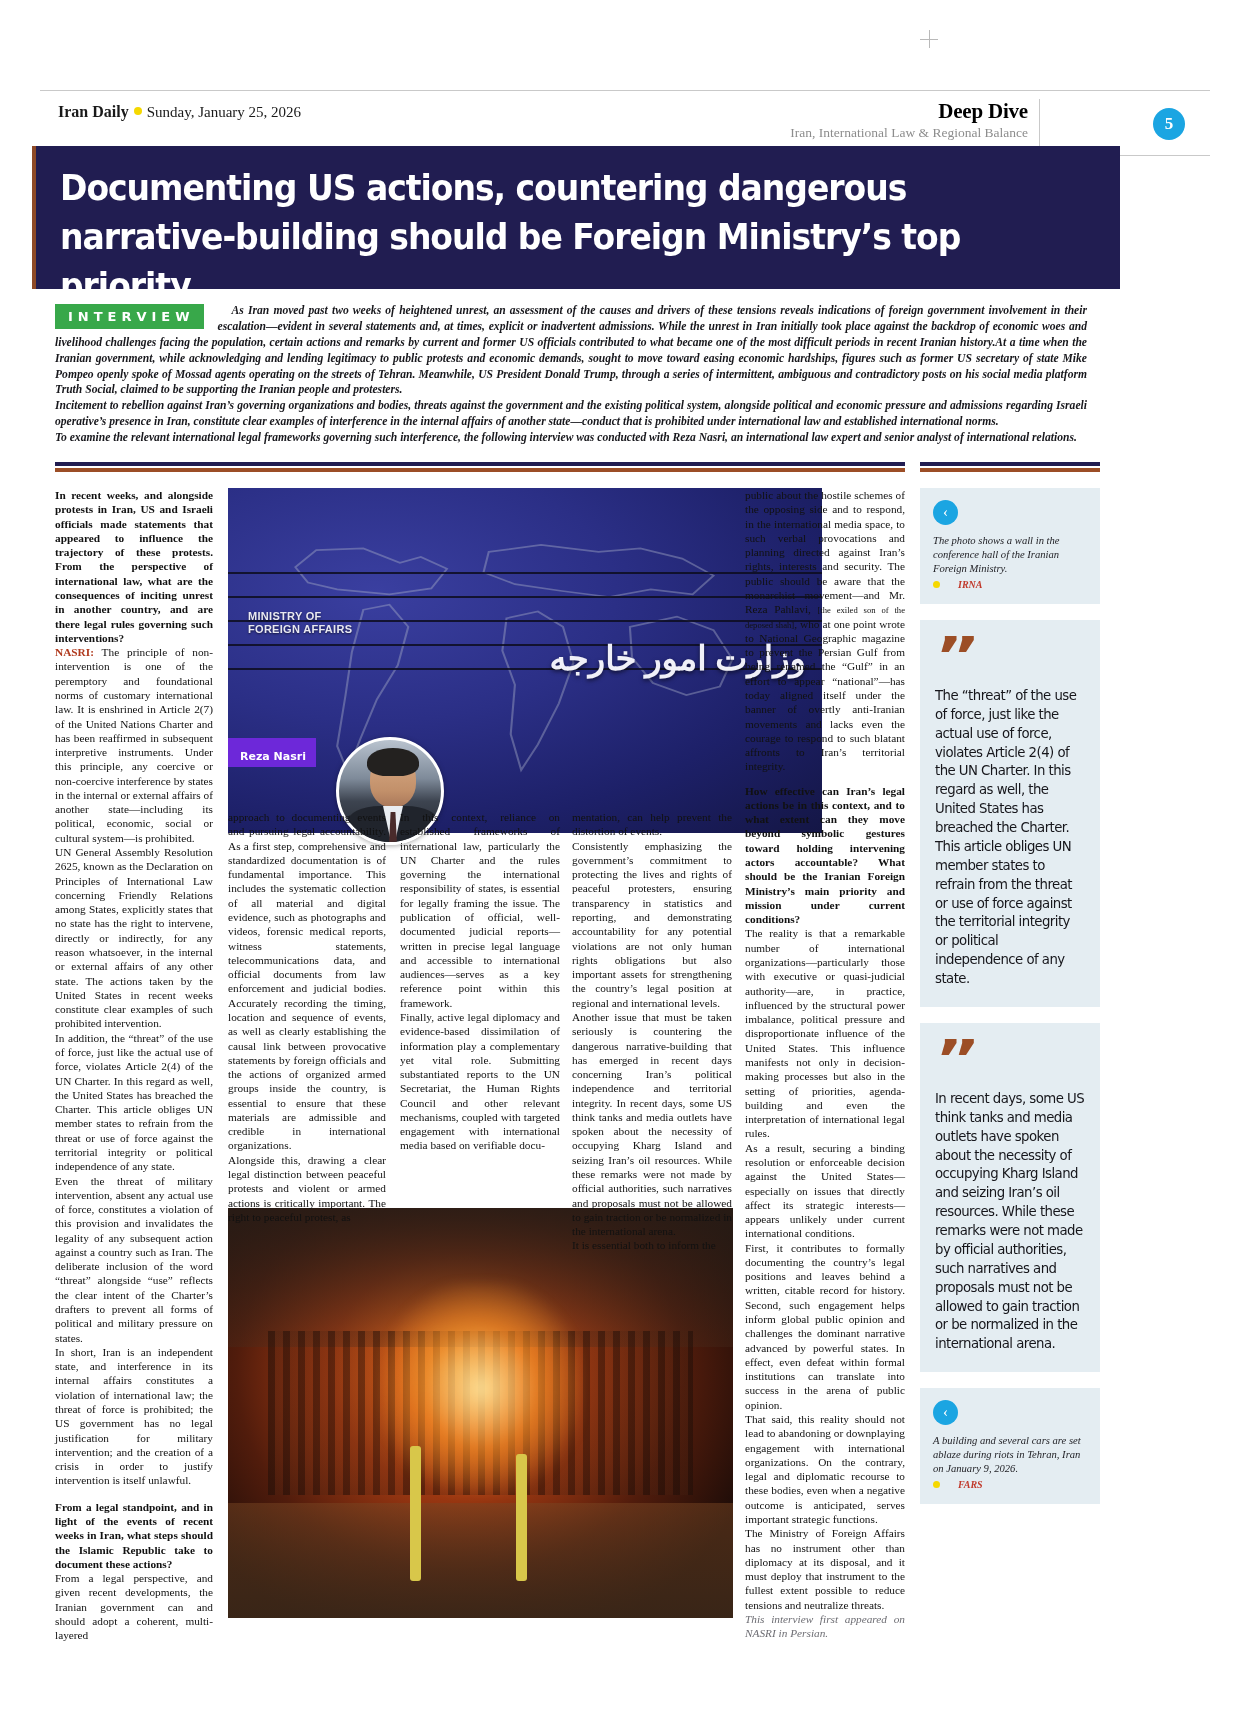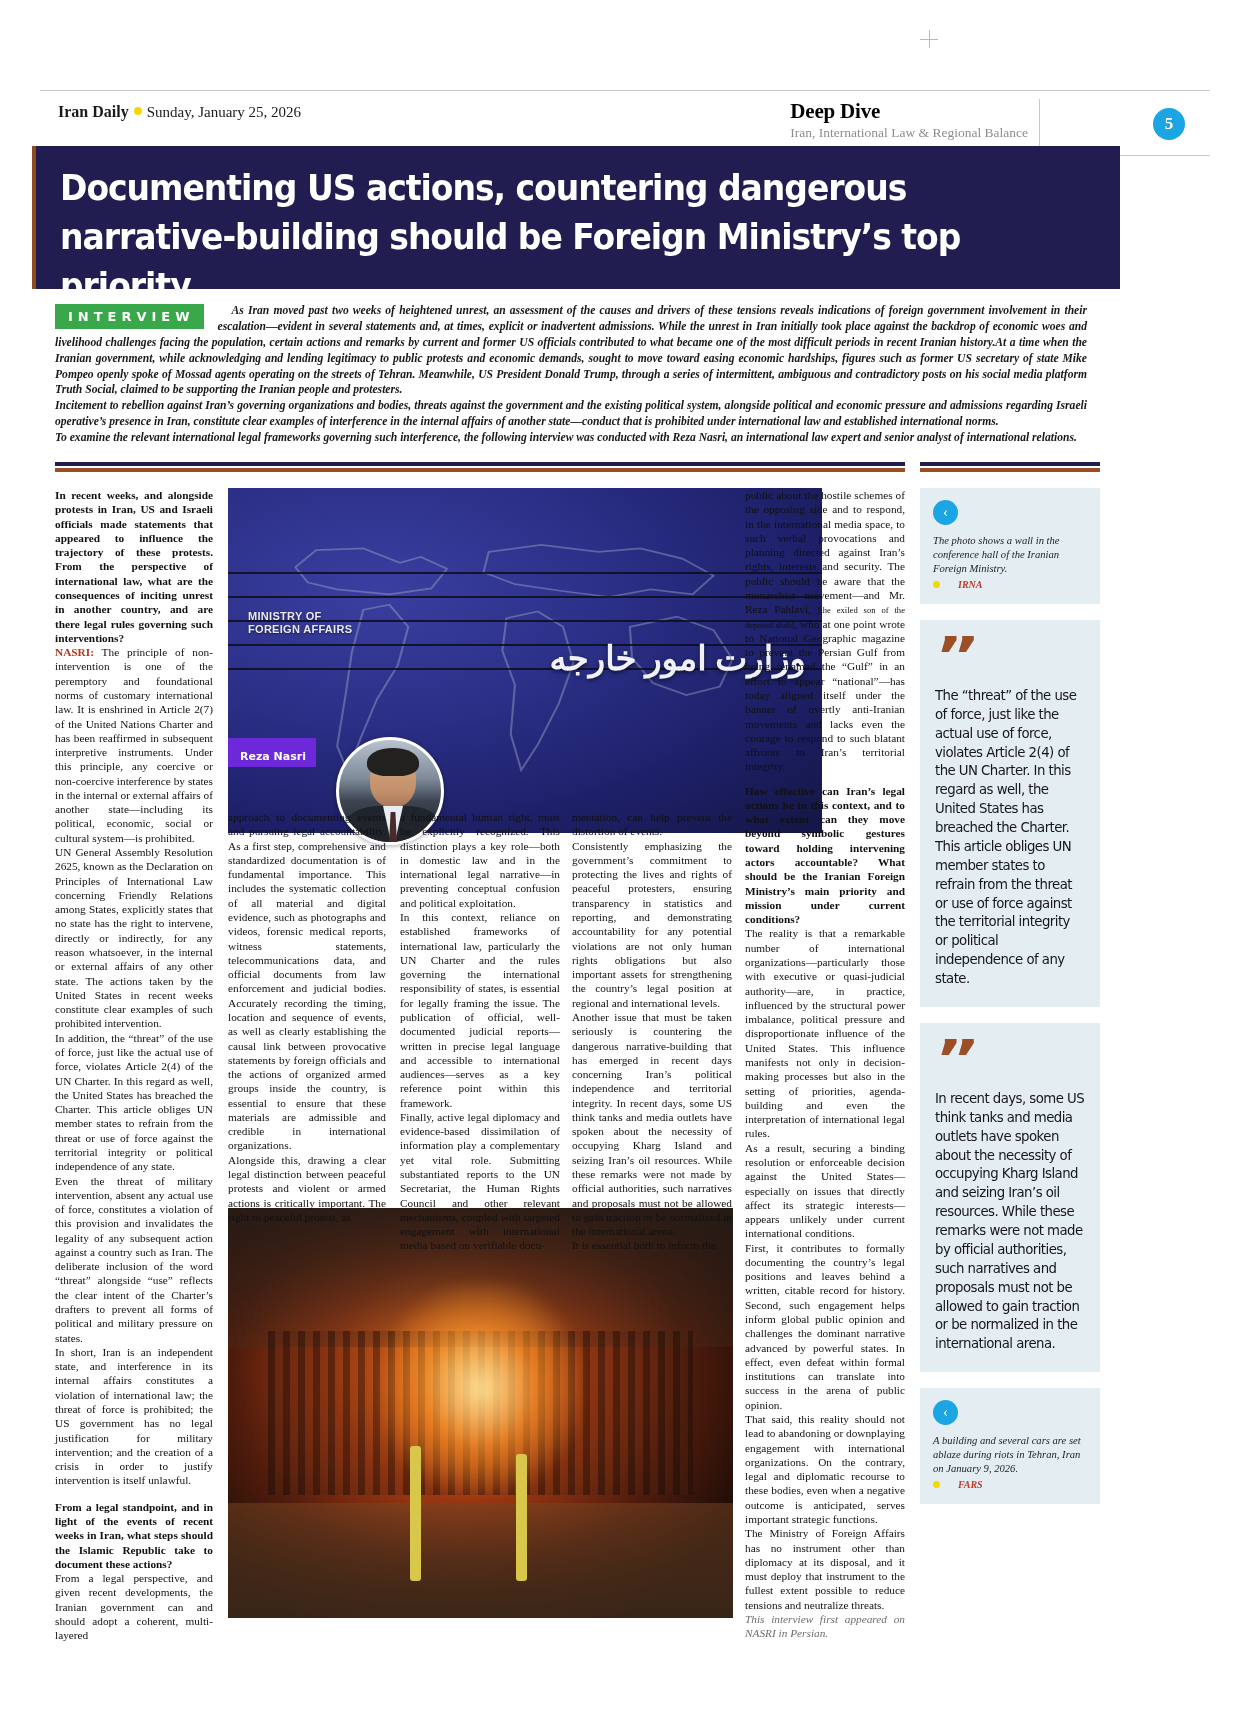--- a/index.html
+++ b/index.html
@@ -26,21 +26,21 @@
   }
   .mh-left {
     position: absolute; left: 18px; top: 12px;
     font-size: 15.5px; color: #1a1a1a;
     display: flex; align-items: baseline; gap: 5px;
   }
   .mh-brand { font-weight: bold; font-size: 16px; }
   .mh-dot { width: 8px; height: 8px; border-radius: 50%; background: #f5d800; display: inline-block; position: relative; top: -2px; }
   .mh-date { font-size: 15px; }
   .mh-right {
-    position: absolute; right: 182px; top: 8px; 
+    position: absolute; right: 182px; top: 8px; text-align: right;
   }
   .mh-section { font-weight: bold; font-size: 21px; letter-spacing: -.2px; }
   .mh-sub { font-size: 13.5px; color: #8d8d8d; margin-top: 1px; }
   .mh-rule { position: absolute; right: 170px; top: 8px; width: 1px; height: 48px; background: #c9c9c9; }
   .pagebadge {
     position: absolute; right: 25px; top: 17px;
     width: 32px; height: 32px; border-radius: 50%;
     background: #1ba5e2; color: #fff;
     font-weight: bold; font-size: 17px;
     display: flex; align-items: center; justify-content: center;
@@ -357,21 +357,20 @@
   <p class="q">From a legal standpoint, and in light of the events of recent weeks in Iran, what steps should the Islamic Republic take to document these actions?</p>
   <p style="overflow:hidden">From a legal perspective, and given recent developments, the Iranian government can and should adopt a coherent, multi-layered</p>
 </div>
 
 <div class="col col2">
   <p>approach to documenting events and pursuing legal accountability. As a first step, comprehensive and standardized documentation is of fundamental importance. This includes the systematic collection of all material and digital evidence, such as photographs and videos, forensic medical reports, witness statements, telecommunications data, and official documents from law enforcement and judicial bodies. Accurately recording the timing, location and sequence of events, as well as clearly establishing the causal link between provocative statements by foreign officials and the actions of organized armed groups inside the country, is essential to ensure that these materials are admissible and credible in international organizations.</p>
   <p>Alongside this, drawing a clear legal distinction between peaceful protests and violent or armed actions is critically important. The right to peaceful protest, as</p>
 </div>
 
 <div class="col col3">
-  <p>a fundamental human right, must be explicitly recognized. This distinction plays a key role—both in domestic law and in the international legal narrative—in preventing conceptual confusion and political exploitation.</p>
   <p>In this context, reliance on established frameworks of international law, particularly the UN Charter and the rules governing the international responsibility of states, is essential for legally framing the issue. The publication of official, well-documented judicial reports—written in precise legal language and accessible to international audiences—serves as a key reference point within this framework.</p>
   <p>Finally, active legal diplomacy and evidence-based dissimilation of information play a complementary yet vital role. Submitting substantiated reports to the UN Secretariat, the Human Rights Council and other relevant mechanisms, coupled with targeted engagement with international media based on verifiable docu-</p>
 </div>
 
 <div class="col col4">
   <p>mentation, can help prevent the distortion of events.</p>
   <p>Consistently emphasizing the government’s commitment to protecting the lives and rights of peaceful protesters, ensuring transparency in statistics and reporting, and demonstrating accountability for any potential violations are not only human rights obligations but also important assets for strengthening the country’s legal position at regional and international levels.</p>
   <p>Another issue that must be taken seriously is countering the dangerous narrative-building that has emerged in recent days concerning Iran’s political independence and territorial integrity. In recent days, some US think tanks and media outlets have spoken about the necessity of occupying Kharg Island and seizing Iran’s oil resources. While these remarks were not made by official authorities, such narratives and proposals must not be allowed to gain traction or be normalized in the international arena.</p>
   <p>It is essential both to inform the</p>
 </div>

